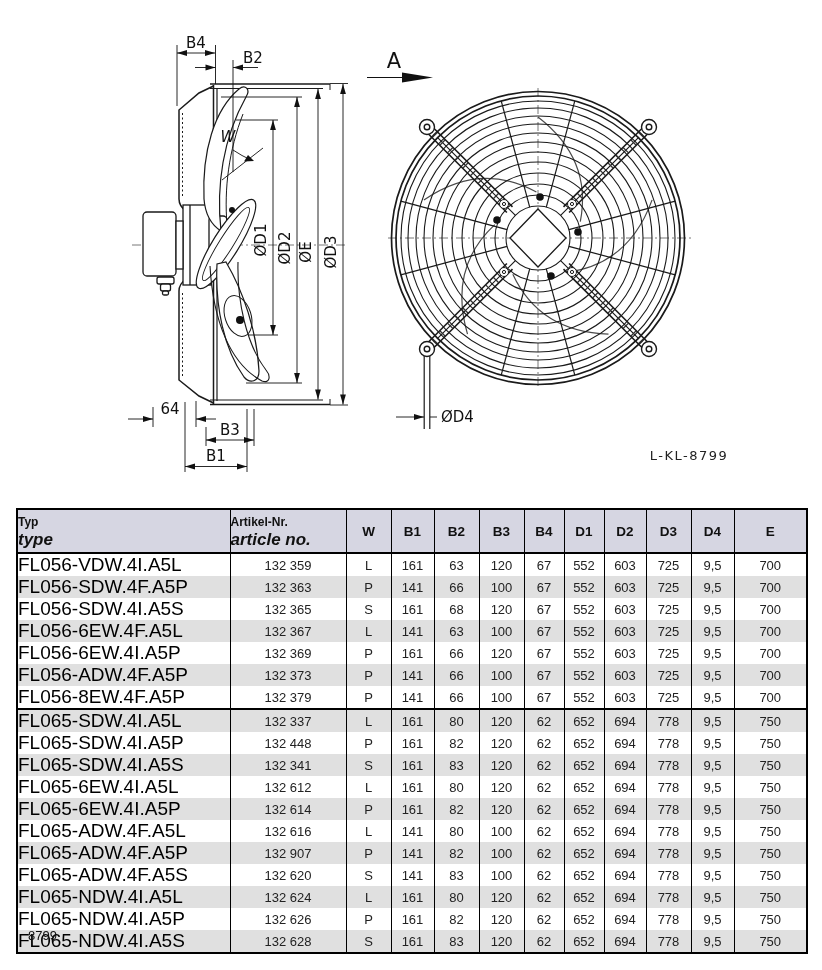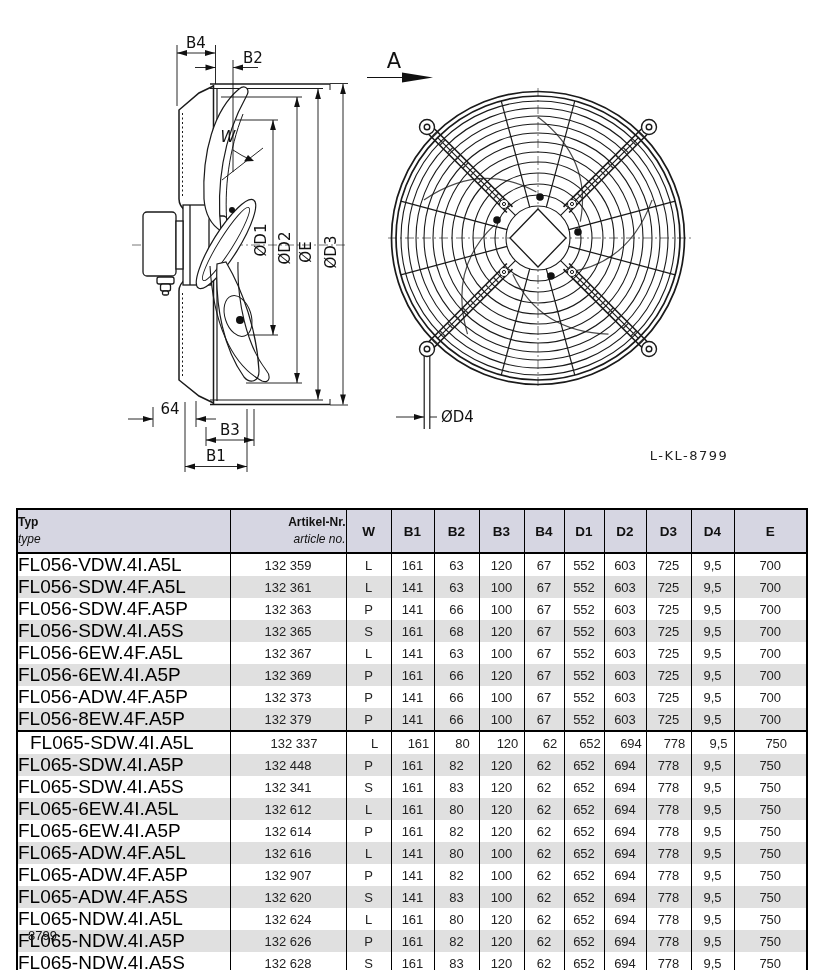--- a/index.html
+++ b/index.html
@@ -12,26 +12,26 @@
 
   table.dims{position:absolute;left:16px;top:508px;width:790px;
              border-collapse:collapse;table-layout:fixed;
              border:2px solid #000;font-size:13px;}
   table.dims th, table.dims td{border-left:1px solid #000;border-right:1px solid #000;
              padding:0;vertical-align:middle;overflow:hidden;white-space:nowrap;}
   thead tr{background:var(--header-bg,#d6d6e2);height:44px;}
   thead{border-bottom:2px solid #000;}
   th.c-type{text-align:left;padding-left:13px;}
   th .h1{display:block;font-weight:bold;font-size:12px;line-height:17px;}
-  th .h2{display:block;font-weight:normal;font-style:italic;font-size:12px;line-height:17px;}
-  th.c-art{text-align:right;}
+  th .h2{display:block;font-weight:bold;font-style:italic;font-size:17px;line-height:17px;}
+  th.c-art{text-align:left;}
   th.vh{text-align:center;font-weight:bold;font-size:13.5px;}
   tbody tr{height:18.65px;}
   tbody tr:nth-child(even){background:var(--stripe-bg,#e0e0e0);}
-  tbody tr.group-start td{border-top:2.5px solid #000;padding-left:12px;}
+  tbody tr.group-start td{border-top:2.5px solid #000;}
   td.c-type{font-weight:normal;text-align:left;padding-left:13px;color:#000;font-size:19px;}
   td.c-art{text-align:center;color:#222;}
   td.c-val{text-align:center;color:#222;}
   .footer-code{position:absolute;left:28px;top:928px;font-size:13px;color:#111;}
 </style>
 </head>
 <body>
 
 <div class="page">
 
@@ -302,34 +302,20 @@
           <td class="c-val">63</td>
           <td class="c-val">120</td>
           <td class="c-val">67</td>
           <td class="c-val">552</td>
           <td class="c-val">603</td>
           <td class="c-val">725</td>
           <td class="c-val">9,5</td>
           <td class="c-val">700</td>
         </tr>
         <tr>
-          <td class="c-type">FL056-SDW.4F.A5L</td>
-          <td class="c-art">132 361</td>
-          <td class="c-val">L</td>
-          <td class="c-val">141</td>
-          <td class="c-val">63</td>
-          <td class="c-val">100</td>
-          <td class="c-val">67</td>
-          <td class="c-val">552</td>
-          <td class="c-val">603</td>
-          <td class="c-val">725</td>
-          <td class="c-val">9,5</td>
-          <td class="c-val">700</td>
-        </tr>
-        <tr>
           <td class="c-type">FL056-SDW.4F.A5P</td>
           <td class="c-art">132 363</td>
           <td class="c-val">P</td>
           <td class="c-val">141</td>
           <td class="c-val">66</td>
           <td class="c-val">100</td>
           <td class="c-val">67</td>
           <td class="c-val">552</td>
           <td class="c-val">603</td>
           <td class="c-val">725</td>

